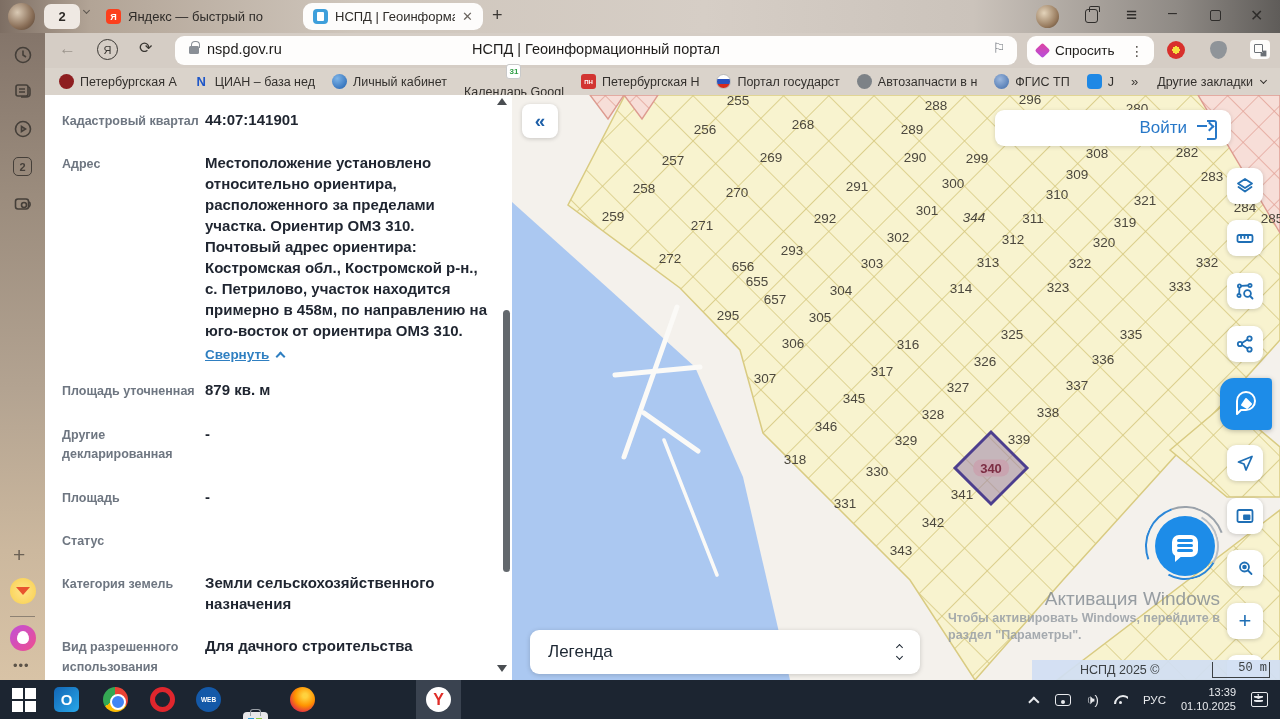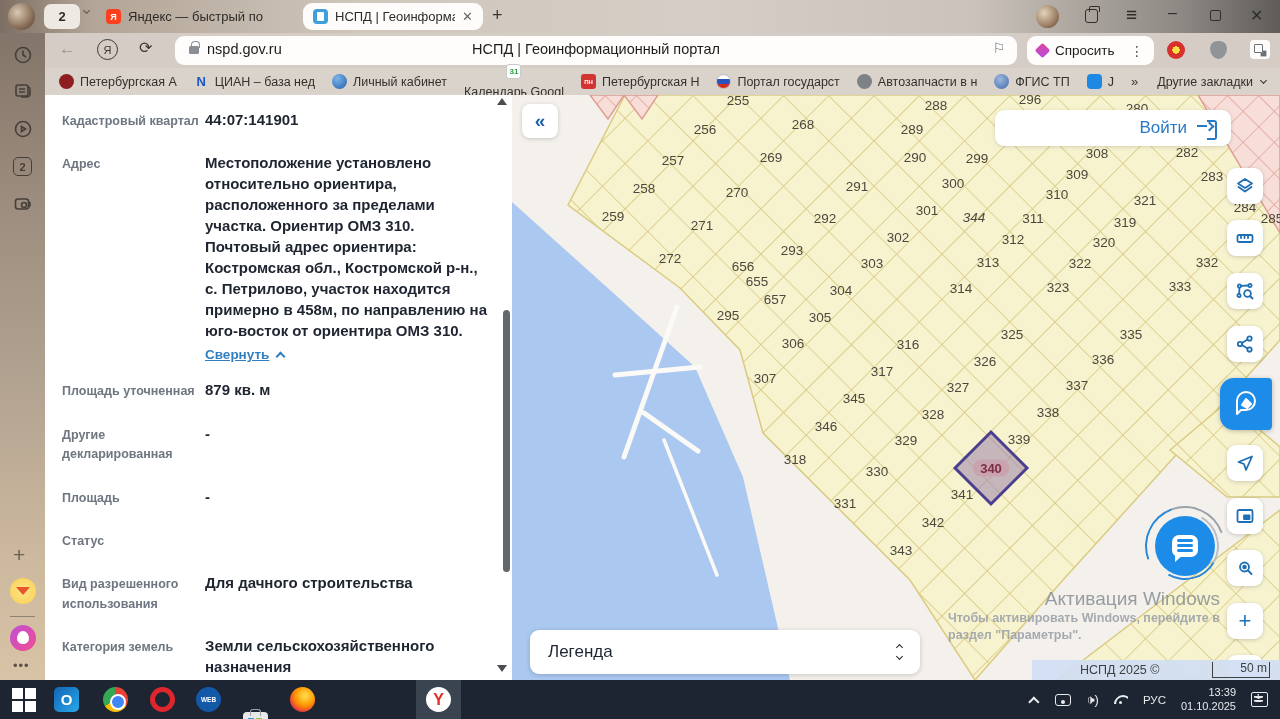--- a/index.html
+++ b/index.html
@@ -150,21 +150,21 @@
   .legend-label { font-size:17px; color:#1d2733; }
   .legend-chevs { margin-left:auto; display:flex; flex-direction:column; gap:4px; color:#1d2733; align-items:center; }
   .watermark { position:absolute; left:436px; top:493px; z-index:3; }
   .wm-title { font-size:19px; color:rgba(128,136,144,0.8);text-align:right; }
   .wm-line { font-size:12.5px; color:rgba(150,157,164,0.85); line-height:1.35;font-weight:bold; }
   .map-bottom-bar { position:absolute; left:520px; top:565px; width:248px; height:20px; background:rgba(208,222,243,0.92); z-index:4;
     display:flex; align-items:center; }
   .attribution { font-size:12.5px; color:#3c4043; margin-left:48px; }
   .scalebox { margin-left:auto; margin-right:10px; position:relative; width:58px; height:16px;
     border-bottom:1.6px solid #3c4043; border-left:1.6px solid #3c4043; border-right:1.6px solid #3c4043; }
-  .scale-label { position:absolute; right:2px; top:-1px; font-size:12px; color:#3c4043; }
+  .scale-label { position:absolute; right:2px; top:-1px; font-size:12px; color:#3c4043;font-family:Liberation Mono, monospace; }
 
   
   .taskbar { position:absolute; left:0; top:680px; width:1280px; height:39px; background:#1c2531; }
   .tb-ic { position:absolute; top:7px; width:25px; height:25px; }
   .tb-active-tile { position:absolute; left:416px; top:0; width:45px; height:39px; background:#3a4350; }
   .start-grid { display:grid; grid-template-columns:11px 11px; grid-template-rows:11px 11px; gap:2px; padding-top:1px; }
   .start-grid b { background:#fff; }
   .ic-outlook { background:linear-gradient(135deg,#1265b4,#28a8ea); border-radius:5px; color:#fff; font-size:15px; font-weight:bold;
     display:flex; align-items:center; justify-content:center; }
   .ic-chrome { border-radius:50%; background:conic-gradient(#ea4335 0 33%,#fbbc05 33% 66%,#34a853 66% 100%); position:relative; }
@@ -340,29 +340,29 @@
         <div class="prow">
           <div class="plabel">Площадь</div>
           <div class="pright">
             <div class="pvalue">-</div>
           </div>
         </div>
         <div class="prow">
           <div class="plabel">Статус</div>
         </div>
         <div class="prow">
+          <div class="plabel">Категория земель</div>
+          <div class="pright">
+            <div class="pvalue">Земли сельскохозяйственного назначения</div>
+          </div>
+        </div>
+        <div class="prow">
           <div class="plabel">Вид разрешенного использования</div>
           <div class="pright">
             <div class="pvalue">Для дачного строительства</div>
-          </div>
-        </div>
-        <div class="prow">
-          <div class="plabel">Категория земель</div>
-          <div class="pright">
-            <div class="pvalue">Земли сельскохозяйственного назначения</div>
           </div>
         </div>
       </div>
     <div class="scroll-up"></div>
     <div class="scroll-thumb"></div>
     <div class="scroll-down"></div>
   </div>
 
   <div class="map">
     <svg class="base" width="768" height="585" viewBox="0 0 768 585">

